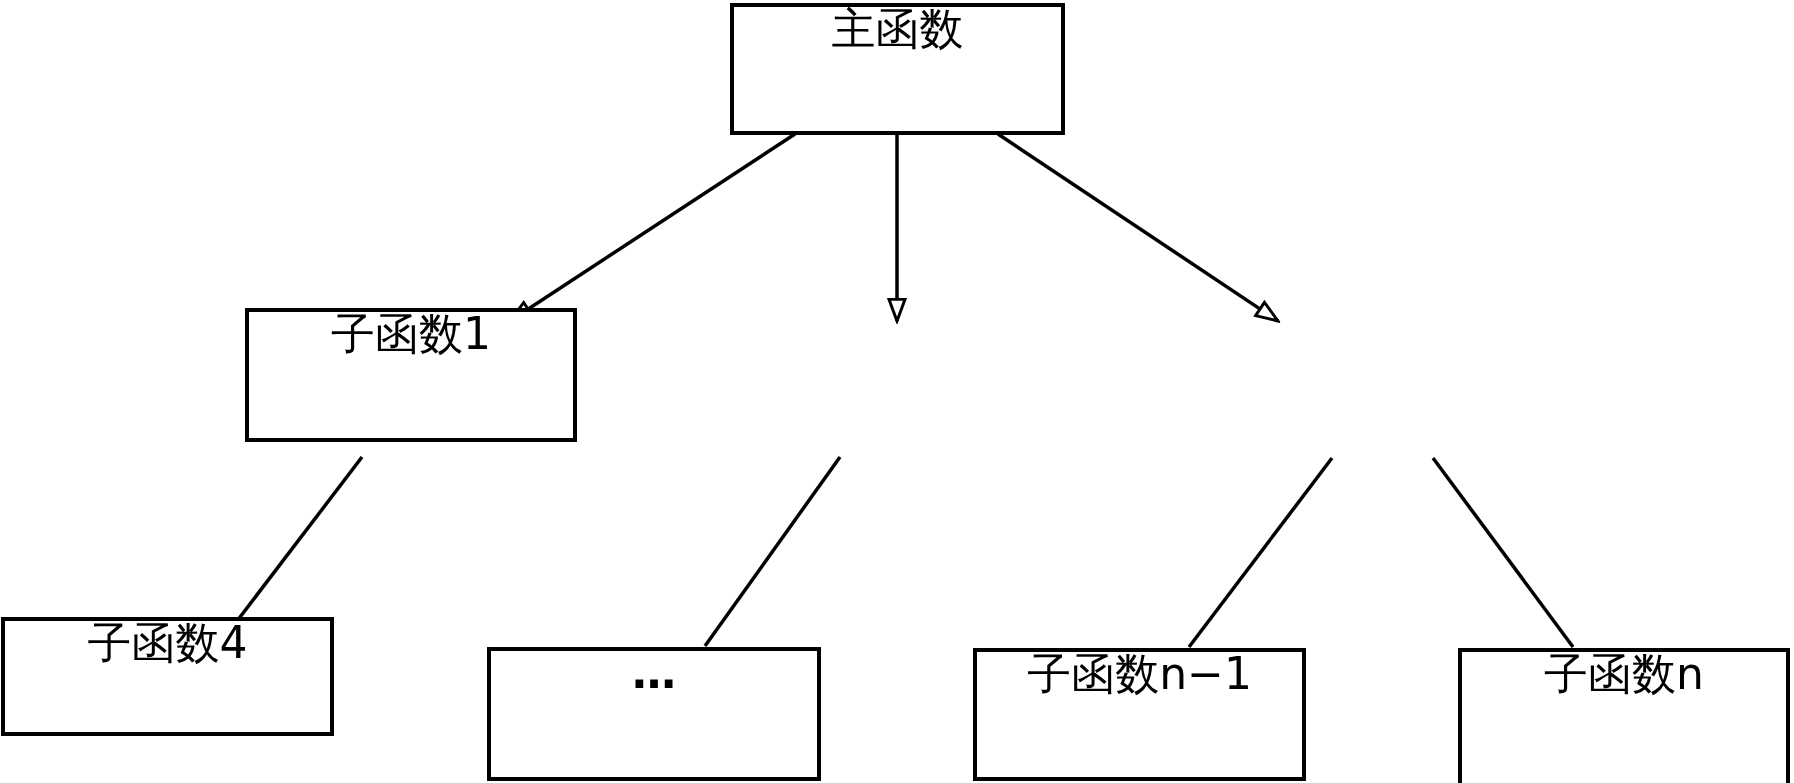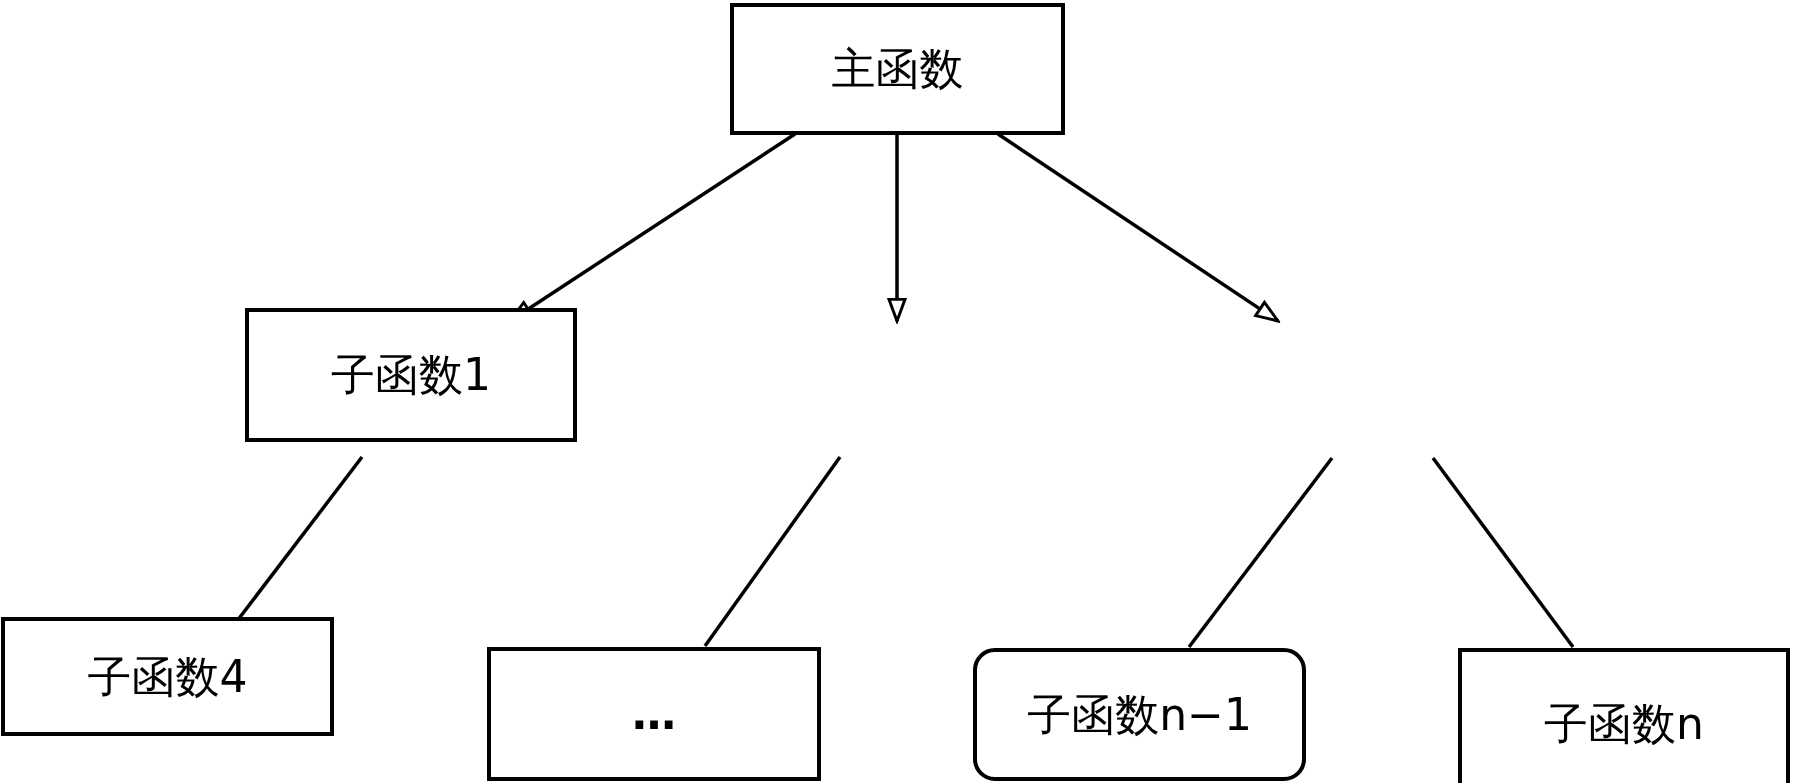--- a/index.html
+++ b/index.html
@@ -22,34 +22,33 @@
     top: 0;
     width: 1794px;
     height: 783px;
   }
   .node {
     position: absolute;
     box-sizing: border-box;
     border: 4px solid #000000;
     background: #ffffff;
     display: flex;
-    align-items: center;
     justify-content: center;
     font-size: 44px;
     line-height: 1;
     color: #000000;
     white-space: nowrap;
   }
   .node--main  { left: 730px;  top: 3px;   width: 335px; height: 132px; }
   .node--sub1  { left: 245px;  top: 308px; width: 332px; height: 134px; }
   .node--sub2  { left: 730px;  top: 325px; width: 333px; height: 133px; }
   .node--sub3  { left: 1217px; top: 325px; width: 332px; height: 134px; }
   .node--sub4  { left: 1px;    top: 617px; width: 333px; height: 119px; }
   .node--dots  { left: 487px;  top: 647px; width: 334px; height: 134px; font-weight: bold; }
-  .node--subn1 { left: 973px;  top: 648px; width: 333px; height: 133px; border-radius: 22px; }
+  .node--subn1 { left: 973px;  top: 648px; width: 333px; height: 133px; }
   .node--subn  { left: 1458px; top: 648px; width: 332px; height: 151px; }
 </style>
 </head>
 <body>
 
 <div class="canvas">
 
   <svg class="connector-layer" width="1794" height="783" viewBox="0 0 1794 783" xmlns="http://www.w3.org/2000/svg">
     <defs>
       <marker id="arrowhead" viewBox="0 0 12 10" refX="11" refY="5" markerWidth="8" markerHeight="6.5" orient="auto" markerUnits="strokeWidth">

